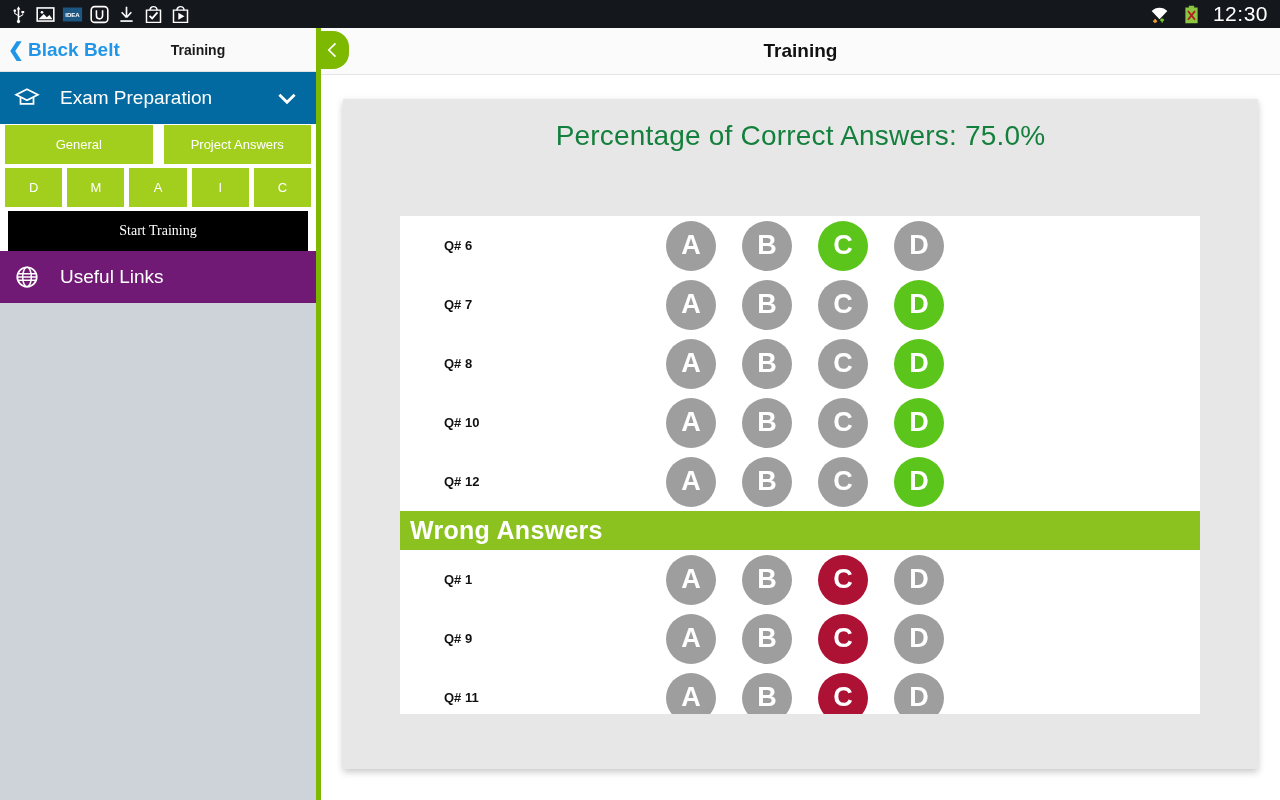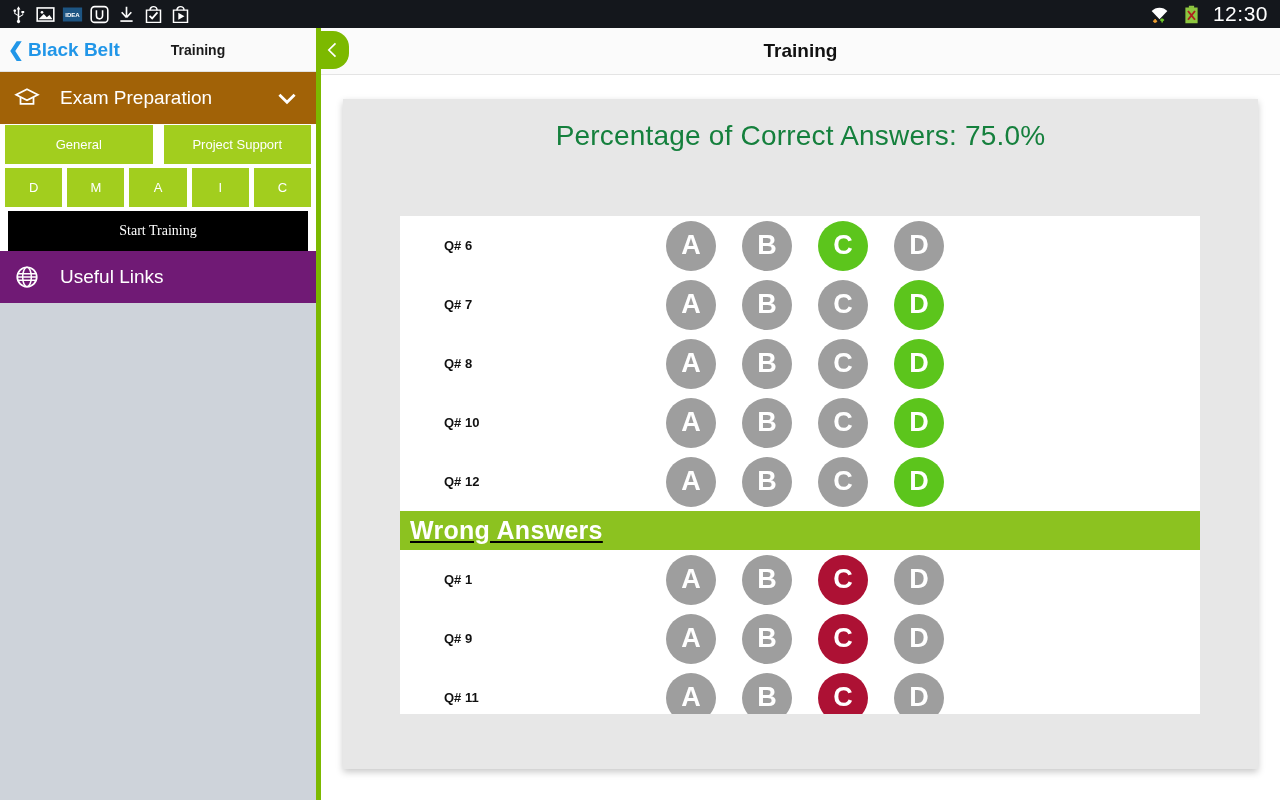--- a/index.html
+++ b/index.html
@@ -54,21 +54,21 @@
     font-size: 14px; font-weight: bold; color: #1a1a1a;
     pointer-events: none;
     padding-left: 80px;
   }
 
   .nav-row {
     height: 52px; display: flex; align-items: center;
     padding-left: 14px; gap: 20px; position: relative;
   }
   .nav-row.start { background: #8a8a8a; border-bottom: 2px solid #ffffff; }
-  .nav-row.exam  { background: #a16207; text-align: right; }
+  .nav-row.exam  { background: #0369a1; text-align: right; }
   .nav-row.links { background: #701a75; }
   .nav-label { color: #ffffff; font-size: 19px; }
   .nav-icon { width: 26px; height: 26px; display: block; }
   .nav-chevron { position: absolute; right: 16px; top: 50%; transform: translateY(-50%); }
 
   .subnav { background: #ffffff; padding: 0; }
   .subrow1 { display: flex; gap: 11px; padding: 1px 5px 0 5px; }
   .subrow1 .btn {
     background: #a2ce1e; color: #ffffff;
     height: 39px; display: flex; align-items: center; justify-content: center;
@@ -149,21 +149,20 @@
     display: flex; align-items: center; justify-content: center;
     font-size: 27px; font-weight: bold;
   }
   .opt.correct { background: #5cc51c; }
   .opt.wrong   { background: #ad1134; }
 
   .section-bar {
     height: 39px; background: #8cc220;
     display: flex; align-items: center;
     padding-left: 10px;
-    text-decoration: underline;
   }
   .section-bar span {
     color: #ffffff; font-size: 25px; font-weight: bold;
     letter-spacing: 0.3px;
   }
 </style>
 </head>
 <body>
 
 <div class="statusbar">
@@ -232,21 +231,21 @@
     </svg>
     <span class="nav-label">Exam Preparation</span>
     <svg class="nav-chevron" width="26" height="26" viewBox="0 0 24 24">
       <path d="M5 9 L12 16 L19 9" fill="none" stroke="#ffffff" stroke-width="2.6"></path>
     </svg>
   </div>
 
   <div class="subnav">
     <div class="subrow1">
       <div class="btn">General</div>
-      <div class="btn">Project Support</div>
+      <div class="btn">Project Answers</div>
     </div>
     <div class="subrow2">
       <div class="btn">D</div>
       <div class="btn">M</div>
       <div class="btn">A</div>
       <div class="btn">I</div>
       <div class="btn">C</div>
     </div>
     <div class="start-training">Start Training</div>
   </div>

